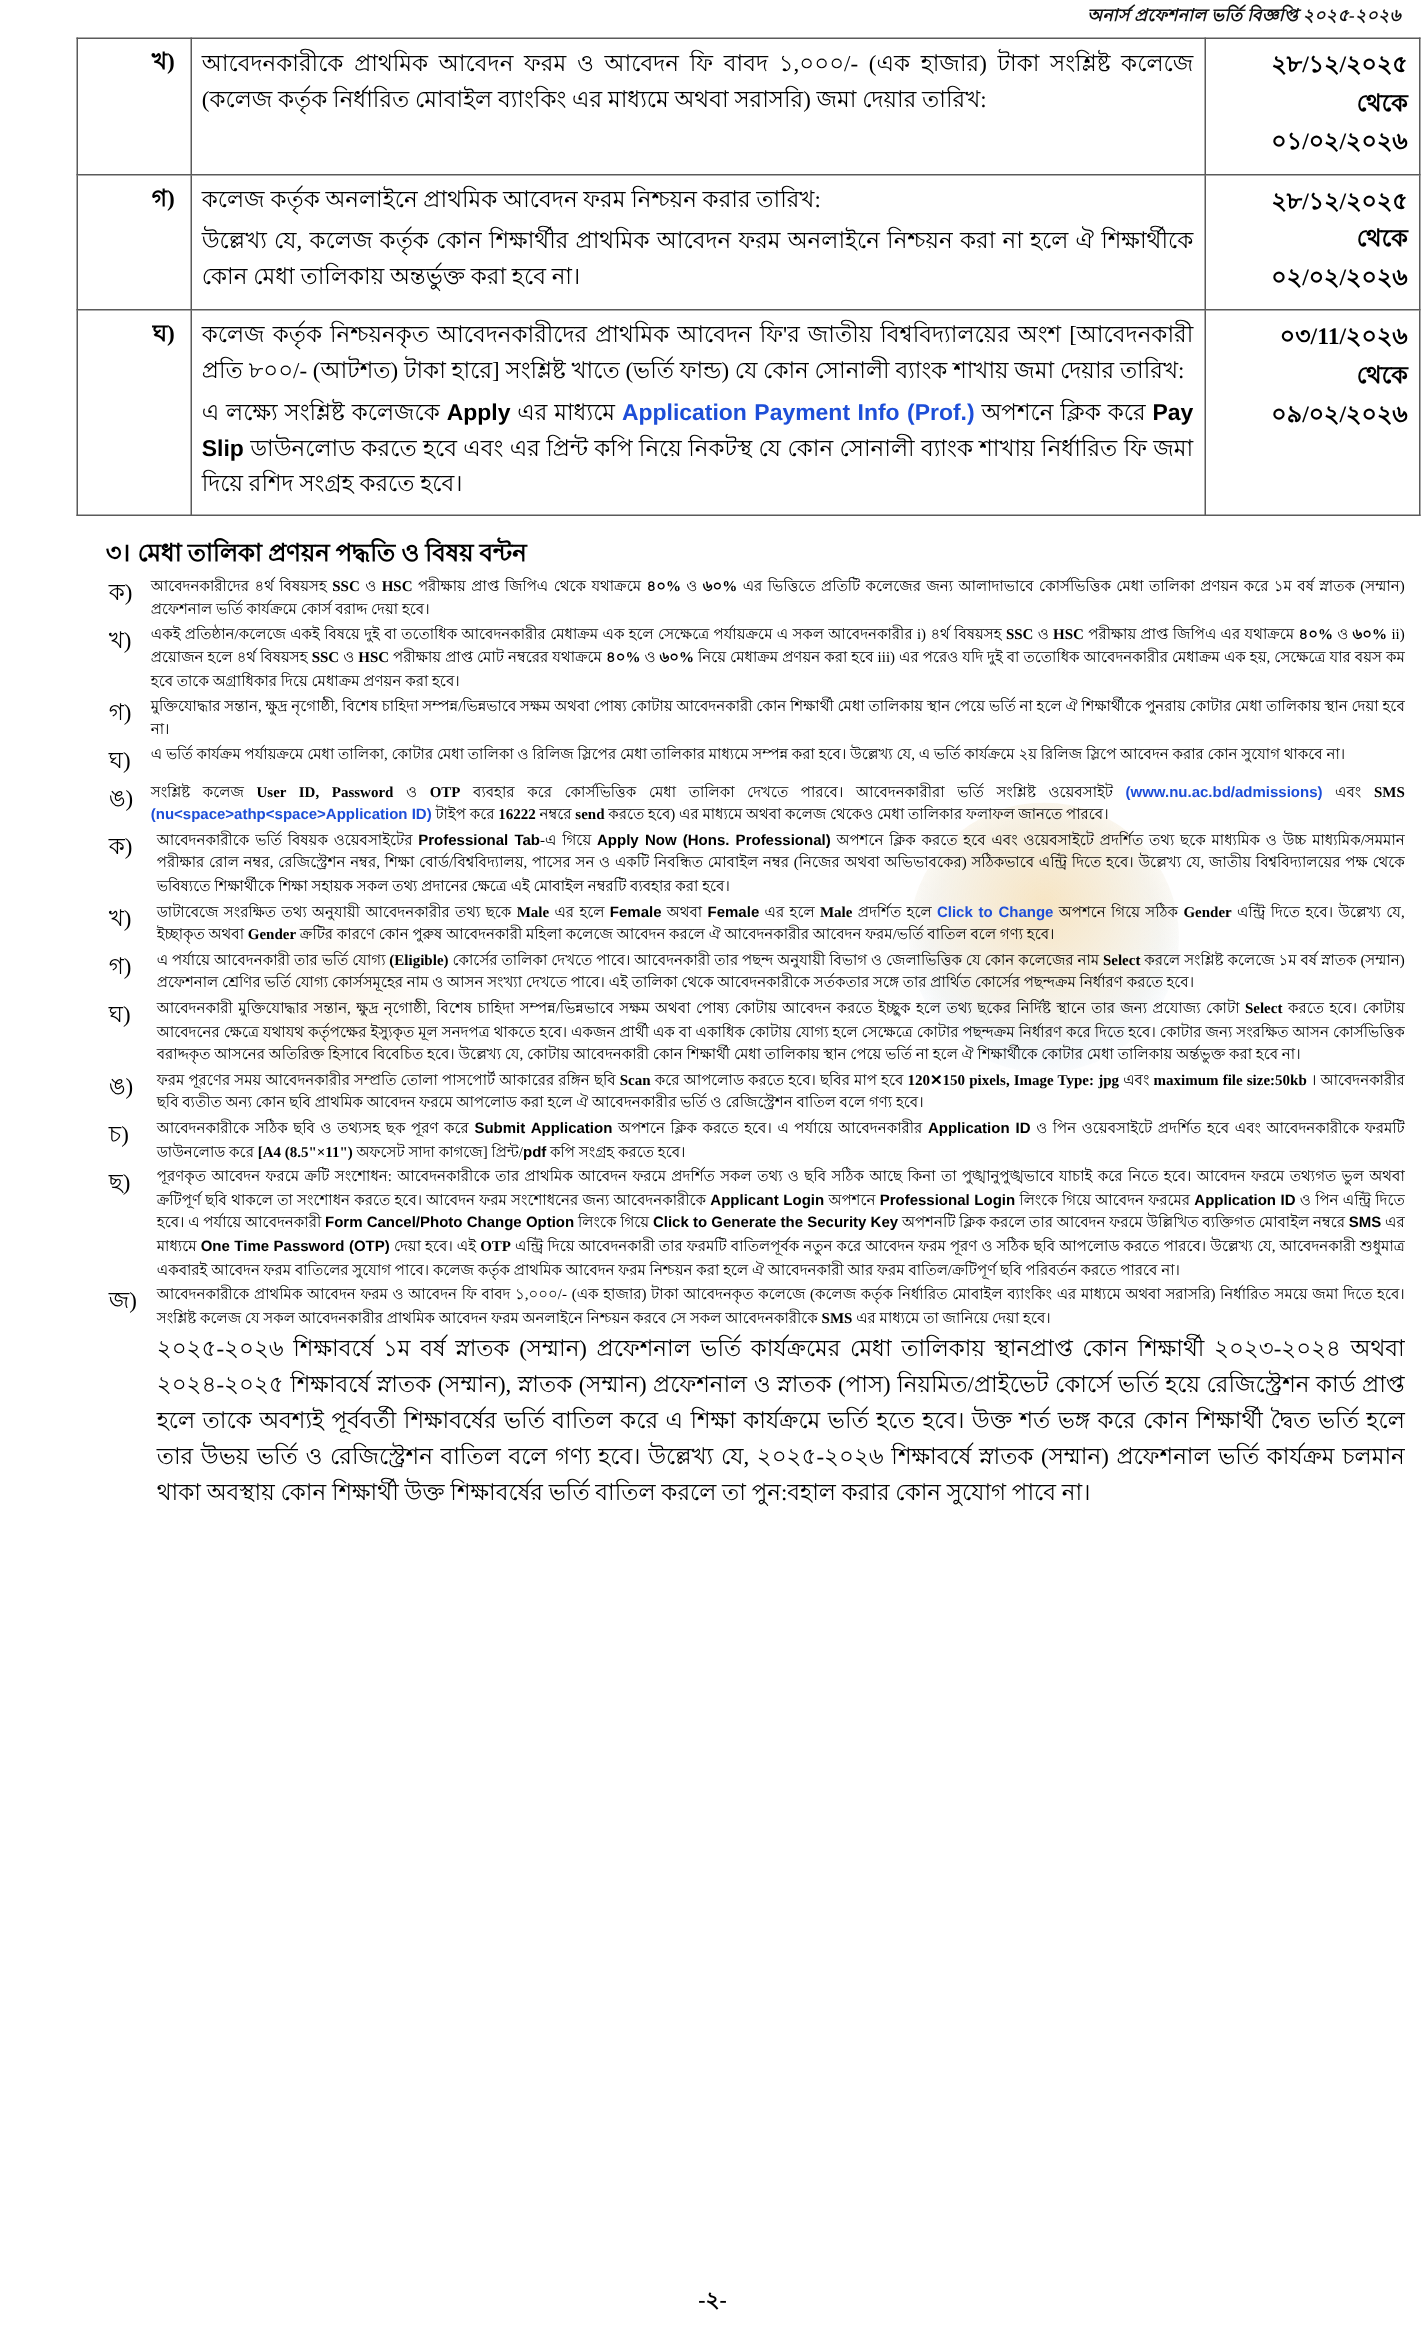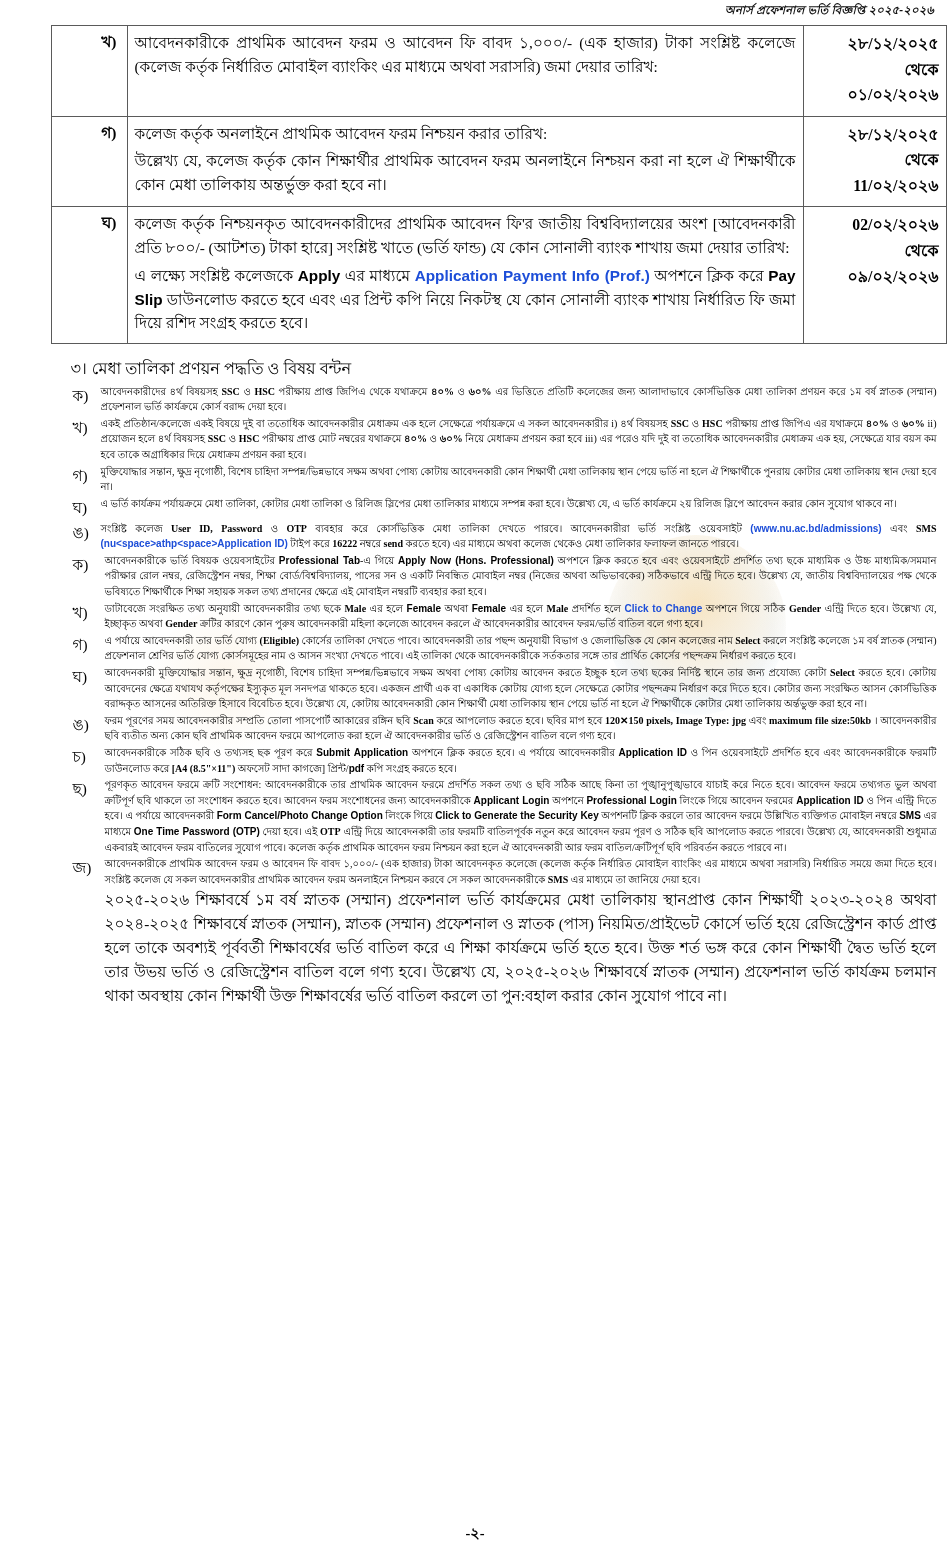--- a/index.html
+++ b/index.html
@@ -98,21 +98,21 @@
 
   
   .body-wrap {
     width: 900px;
     margin: 0 auto;
     padding: 6px 12px 0 22px;
     box-sizing: border-box;
   }
   .sec-head {
     font-size: 16.2px;
-    font-weight: normal;
+    font-weight: bold;
     margin: 8px 0 3px 0;
     line-height: 1.4;
   }
   .sec-head .num { margin-right: 5px; }
 
   .item {
     display: flex;
     align-items: flex-start;
     margin: 0 0 1px 0;
   }
@@ -191,34 +191,34 @@
           <td class="col-label">
             <span class="lbl">গ)</span>
           </td>
           <td class="col-body">
             <p class="cell-p">কলেজ কর্তৃক অনলাইনে প্রাথমিক আবেদন ফরম নিশ্চয়ন করার তারিখ:</p>
             <p class="cell-p">উল্লেখ্য যে, কলেজ কর্তৃক কোন শিক্ষার্থীর প্রাথমিক আবেদন ফরম অনলাইনে নিশ্চয়ন করা না হলে ঐ শিক্ষার্থীকে কোন মেধা তালিকায় অন্তর্ভুক্ত করা হবে না।</p>
           </td>
           <td class="col-date">
             <p class="date-p">২৮/১২/২০২৫</p>
             <p class="date-p">থেকে</p>
-            <p class="date-p">11/০২/২০২৬</p>
+            <p class="date-p">০২/০২/২০২৬</p>
           </td>
         </tr>
 
         <tr>
           <td class="col-label">
             <span class="lbl">ঘ)</span>
           </td>
           <td class="col-body">
             <p class="cell-p">কলেজ কর্তৃক নিশ্চয়নকৃত আবেদনকারীদের প্রাথমিক আবেদন ফি'র জাতীয় বিশ্ববিদ্যালয়ের অংশ [আবেদনকারী প্রতি ৮০০/- (আটশত) টাকা হারে] সংশ্লিষ্ট খাতে (ভর্তি ফান্ড) যে কোন সোনালী ব্যাংক শাখায় জমা দেয়ার তারিখ:</p>
             <p class="cell-p"><span>এ লক্ষ্যে সংশ্লিষ্ট কলেজকে </span><span class="en">Apply</span><span> এর মাধ্যমে </span><span class="blue">Application Payment Info (Prof.)</span><span> অপশনে ক্লিক করে </span><span class="en">Pay Slip</span><span> ডাউনলোড করতে হবে এবং এর প্রিন্ট কপি নিয়ে নিকটস্থ যে কোন সোনালী ব্যাংক শাখায় নির্ধারিত ফি জমা দিয়ে রশিদ সংগ্রহ করতে হবে।</span></p>
           </td>
           <td class="col-date">
-            <p class="date-p">02/০২/২০২৬</p>
+            <p class="date-p">০৩/11/২০২৬</p>
             <p class="date-p">থেকে</p>
             <p class="date-p">০৯/০২/২০২৬</p>
           </td>
         </tr>
       </tbody>
     </table>
 
     <div class="body-wrap">
 
       <div class="sec-head">

